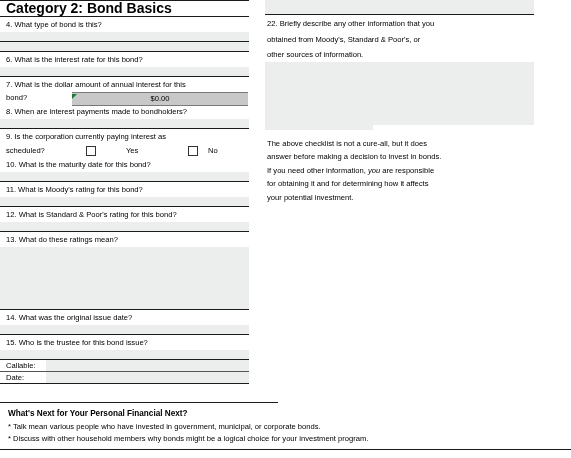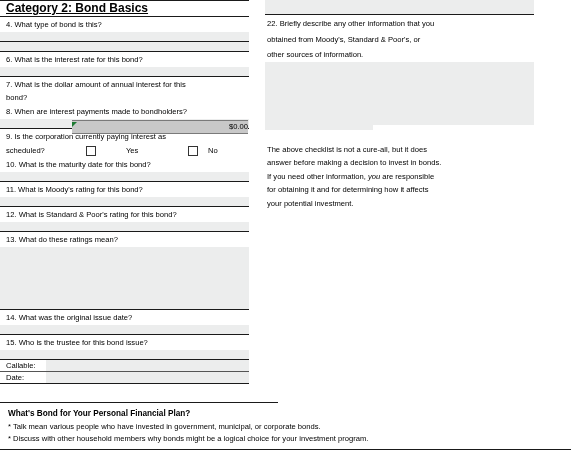--- a/index.html
+++ b/index.html
@@ -53,45 +53,43 @@
   }
   .col-right {
     position: absolute;
     left: 265px;
     top: 0;
     width: 269px;
   }
   
   .cat-head {
     font-weight: bold;
-    font-size: 12px;
+    font-size: 14px;
     padding: 2px 0 2px 6px;
     line-height: 11px;
-    text-decoration: underline;
   }
   
   .money-row {
     position: relative;
     height: 12px;
     padding-left: 6px;
     line-height: 12px;
   }
   .money-box {
     position: absolute;
     left: 72px;
     top: 0px;
     width: 176px;
     height: 12px;
     background: #c8c8c8;
     border-top: 1px solid #7a7a7a;
     border-bottom: 1px solid #7a7a7a;
-    text-align: right;
+    text-align: center;
     line-height: 12px;
     font-size: 7.6px;
-    margin-top: 28px;
   }
   .comment-flag {
     position: absolute;
     left: 0px;
     top: 1px;
     width: 0;
     height: 0;
     border-left: 5px solid #1d7a32;
     border-bottom: 5px solid transparent;
   }
@@ -150,21 +148,21 @@
     width: 108px;
   }
   .caution-head {
     font-weight: bold;
     font-size: 8.2px;
     padding-left: 2px;
     margin-top: 22px;
   }
   .caution-body {
     padding-left: 2px;
-    margin-top: 13px;
+    margin-top: 7px;
     line-height: 13.5px;
   }
   .caution-body .it { font-style: italic; }
   
   .bottom {
     position: absolute;
     left: 0;
     top: 402px;
     width: 571px;
   }
@@ -286,19 +284,19 @@
       <div>answer before making a decision to invest in bonds.</div>
       <div><span>If you need other information, </span><span class="it">you</span><span> are responsible</span></div>
       <div>for obtaining it and for determining how it affects</div>
       <div>your potential investment.</div>
     </div>
 
   </div>
 
   <div class="bottom">
     <div class="bottom-rule-top"></div>
-    <div class="bottom-head">What's Bond for Your Personal Financial Plan?</div>
+    <div class="bottom-head">What's Next for Your Personal Financial Next?</div>
     <div class="bullet">* Talk mean various people who have invested in government, municipal, or corporate bonds.</div>
     <div class="bullet">* Discuss with other household members why bonds might be a logical choice for your investment program.</div>
     <div class="bottom-rule-bot"></div>
   </div>
 
 </div>
 
 </body></html>

